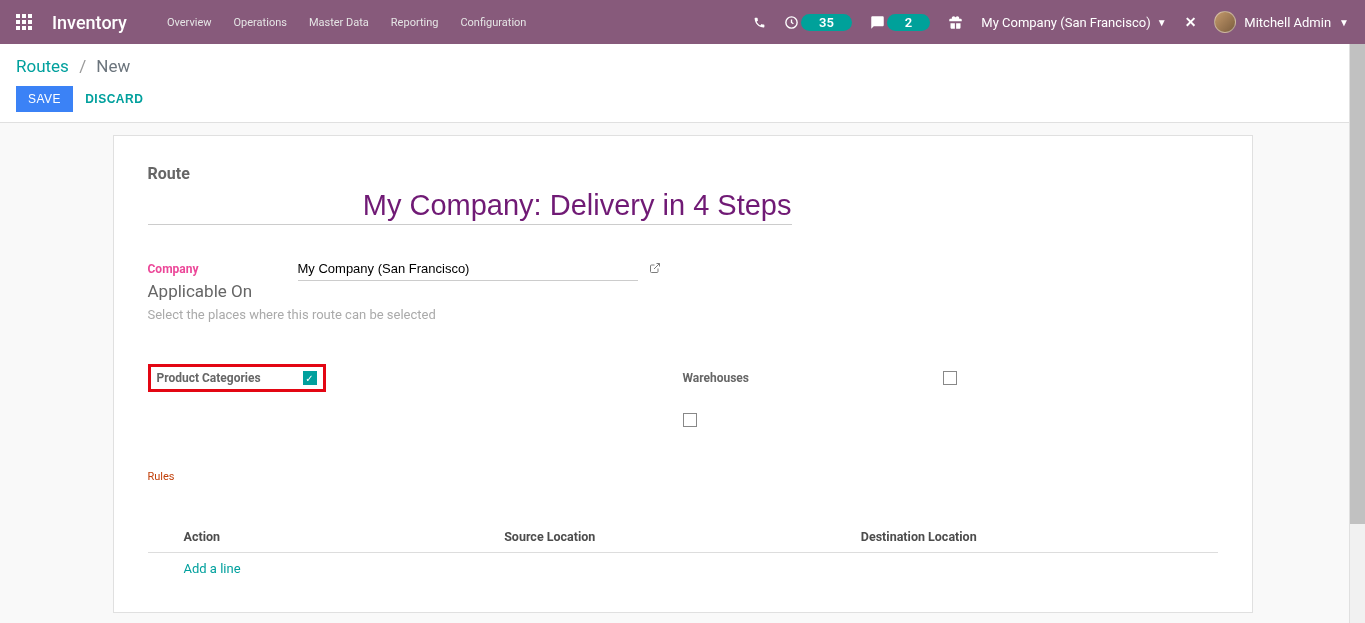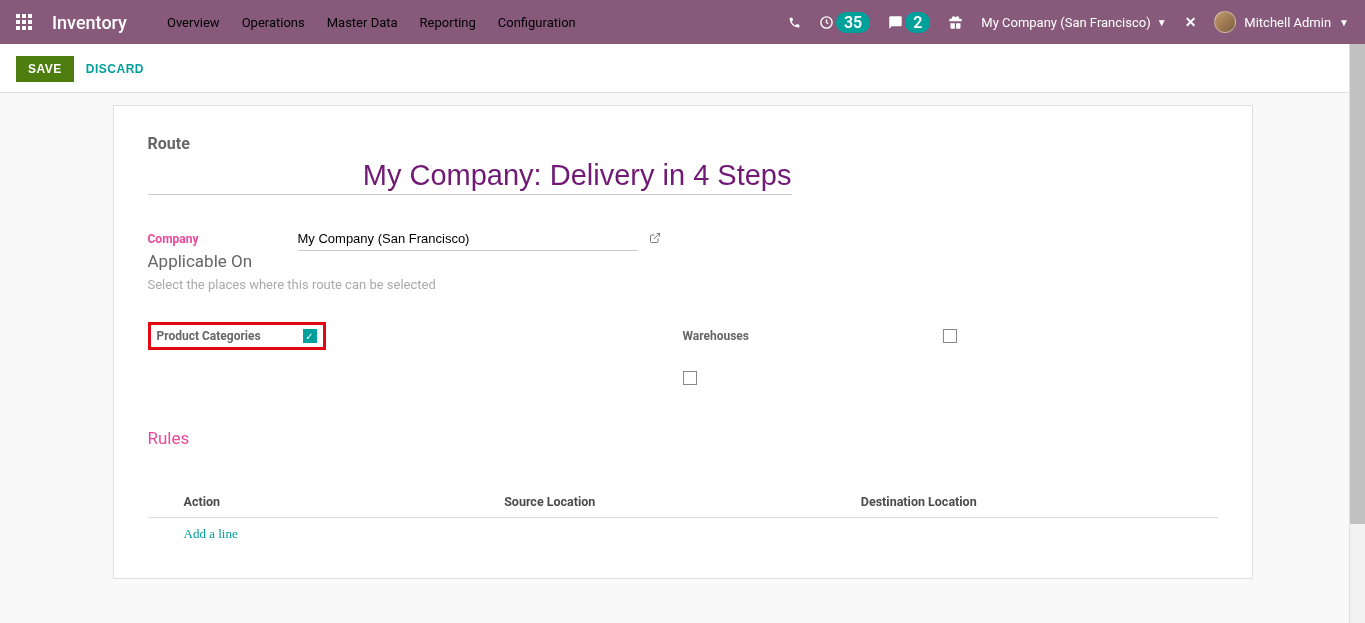--- a/index.html
+++ b/index.html
@@ -2,61 +2,61 @@
 <html><head>
 <meta charset="utf-8">
 <style>
 * { box-sizing: border-box; margin: 0; padding: 0; }
 body { font-family: -apple-system, BlinkMacSystemFont, "Segoe UI", Roboto, Helvetica, Arial, sans-serif; font-size: 13px; color: #4c4c4c; background: #f9f9f9; }
 .navbar { background: #875a7b; height: 44px; display: flex; align-items: center; padding: 0 16px; color: #fff; }
 .apps-icon { display: grid; grid-template-columns: repeat(3, 4px); grid-template-rows: repeat(3, 4px); gap: 2px; margin-right: 20px; cursor: pointer; }
 .apps-icon span { background: #fff; width: 4px; height: 4px; }
 .brand { font-size: 18px; font-weight: 500; margin-right: 40px; }
 .nav-menu { display: flex; gap: 22px; }
-.nav-menu a { color: #000000; text-decoration: none; font-size: 13px; }
+.nav-menu a { color: #e5e5e5; text-decoration: none; font-size: 11px; }
 .nav-right { margin-left: auto; display: flex; align-items: center; gap: 18px; }
 .nav-right .icon { color: #fff; font-size: 14px; cursor: pointer; display: flex; align-items: center; }
-.badge { background: #00a19a; color: #fff; border-radius: 10px; padding: 1px 8px; font-size: 16px; font-weight: 600; margin-left: 2px; }
+.badge { background: #00a19a; color: #fff; border-radius: 10px; padding: 1px 18px; font-size: 13px; font-weight: 600; margin-left: 2px; }
 .avatar { width: 22px; height: 22px; border-radius: 50%; background: linear-gradient(135deg, #c49a6c, #7a5c3d); border: 1px solid rgba(255,255,255,0.4); }
 .company-link { color: #fff; display: flex; align-items: center; gap: 6px; cursor: pointer; }
 .user-link { color: #fff; display: flex; align-items: center; gap: 8px; cursor: pointer; }
 .caret-down { font-size: 10px; }
 .control-panel { background: #fff; padding: 12px 16px 10px; border-bottom: 1px solid #e0e0e0; }
 .breadcrumb { font-size: 17px; margin-bottom: 10px; }
 .breadcrumb a { color: #00a09d; text-decoration: none; }
 .breadcrumb .sep { color: #999; margin: 0 6px; }
 .breadcrumb .current { color: #6c757d; }
 .cp-buttons { display: flex; align-items: center; gap: 12px; }
-.btn-save { background: #4d7c0f; color: #fff; border: none; padding: 6px 12px; font-size: 12px; font-weight: 700; cursor: pointer; letter-spacing: 0.5px; }
+.btn-save { background: #3b82f6; color: #fff; border: none; padding: 6px 12px; font-size: 12px; font-weight: 400; cursor: pointer; letter-spacing: 0.5px; }
 .btn-discard { background: none; border: none; color: #00a09d; font-size: 12px; font-weight: 600; cursor: pointer; letter-spacing: 0.5px; }
 .content-wrap { display: flex; justify-content: center; padding-top: 12px; }
 .sheet { background: #fff; width: 1140px; padding: 28px 34px; border: 1px solid #e0e0e0; }
 .field-label-small { font-size: 16px; font-weight: 700; color: #666; }
 .title-input { width: 644px; border: none; border-bottom: 1px solid #ccc; font-size: 29px; padding: 2px 0; margin-top: 4px; outline: none; color: #701a75; text-align: right; }
 .field-row { display: flex; align-items: center; margin-top: 32px; }
 .field-row .label { width: 150px; font-size: 12px; font-weight: 700; color: #ec4899; }
 .m2o-wrap { display: flex; align-items: center; gap: 10px; }
 .m2o-input { width: 340px; border: none; border-bottom: 1px solid #ccc; padding: 4px 18px 4px 0; font-size: 13px; position: relative; }
 .m2o-arrow { margin-left: -18px; color: #666; font-size: 10px; pointer-events: none; }
 .ext-link { color: #7c7c7c; cursor: pointer; font-size: 12px; }
 .section-title { font-size: 17px; color: #666; }
 .section-help { font-size: 13px; color: #aaa; margin-top: 6px; }
 .options-grid { display: flex; margin-top: 30px; }
-.options-col { width: 50%; }
+.options-col { width: 50%; margin-top: 12px; }
 .option-row { display: flex; align-items: center; height: 28px; margin-bottom: 14px; }
 .option-row .label { width: 150px; font-size: 12px; font-weight: 700; color: #666; }
 .checkbox { width: 14px; height: 14px; border: 1px solid #888; display: inline-flex; align-items: center; justify-content: center; cursor: pointer; }
 .checkbox.checked { background: #00a09d; border-color: #00a09d; color: #fff; font-size: 10px; }
 .highlight-box { border: 3px solid #e30613; padding: 4px 6px; display: inline-flex; align-items: center; width: 178px; justify-content: space-between; }
-.rules-title { font-size: 17px; color: #ec4899; margin-top: 22px; margin-bottom: 10px; }
+.rules-title { font-size: 11px; color: #c2410c; margin-top: 22px; margin-bottom: 10px; }
 .rules-table { width: 100%; border-collapse: collapse; margin-top: 38px; }
 .rules-table thead th { text-align: left; font-size: 12.5px; font-weight: 700; color: #4c4c4c; padding: 8px 0; border-bottom: 1px solid #ddd; }
 .rules-table thead th:first-child { padding-left: 36px; }
 .rules-table td { padding: 8px 0; }
-.add-line { color: #00a09d; cursor: pointer; padding-left: 36px; font-family: Liberation Serif, serif; }
+.add-line { color: #00a09d; cursor: pointer; padding-left: 36px; }
 .scrollbar-stub { position: fixed; right: 0; top: 44px; bottom: 0; width: 16px; background: #f1f1f1; border-left: 1px solid #e0e0e0; }
 .scrollbar-thumb { background: #c1c1c1; width: 16px; height: 480px; position: absolute; top: 0; }
 .wrench-icon { font-family: sans-serif; font-weight: bold; }
 </style>
 </head>
 <body>
 
 <div class="navbar">
   <div class="apps-icon">
     <span></span>
@@ -108,20 +108,25 @@
     <span class="icon wrench-icon">✕</span>
     <span class="user-link">
       <span class="avatar"></span>
       <span>Mitchell Admin</span>
       <span class="caret-down">▼</span>
     </span>
   </div>
 </div>
 
 <div class="control-panel">
+  <div class="breadcrumb">
+    <a href="#">Routes</a>
+    <span class="sep">/</span>
+    <span class="current">New</span>
+  </div>
   <div class="cp-buttons">
     <button class="btn-save">SAVE</button>
     <button class="btn-discard">DISCARD</button>
   </div>
 </div>
 
 <div class="content-wrap">
   <div class="sheet">
     <div class="field-label-small">Route</div>
     <input class="title-input" value="My Company: Delivery in 4 Steps" style="">

